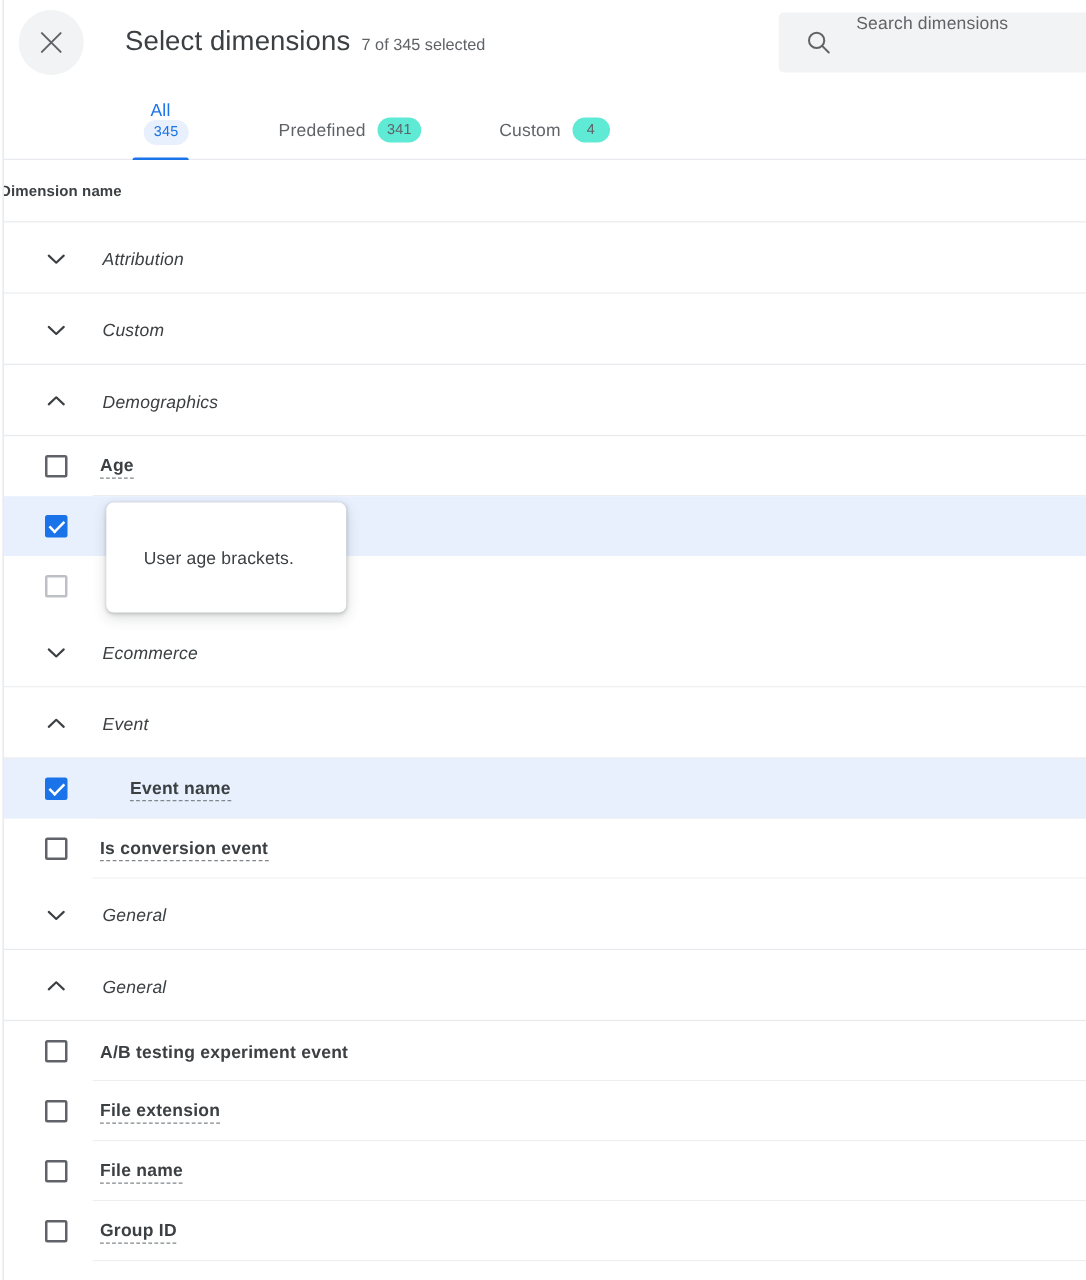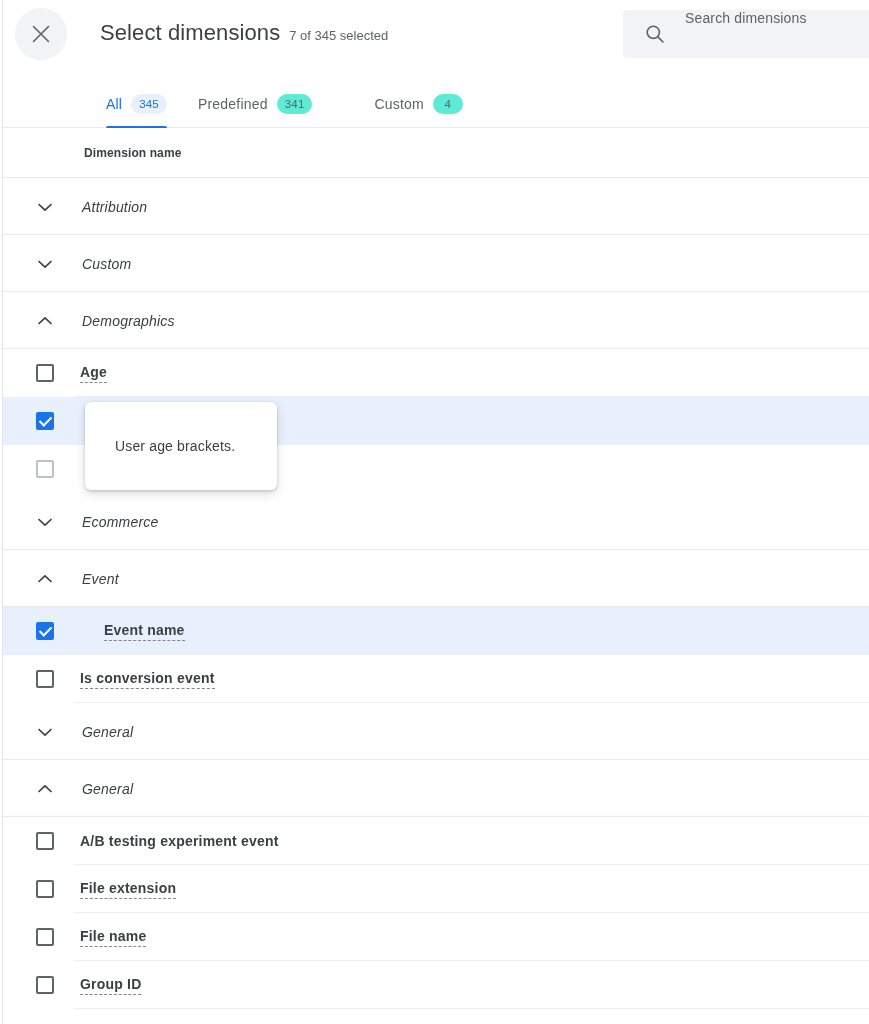--- a/index.html
+++ b/index.html
@@ -118,22 +118,22 @@
   .tab {
     position: relative;
     height: 48px;
     display: flex;
     align-items: center;
     cursor: pointer;
     font-size: 14px;
     letter-spacing: 0.2px;
     color: #5f6368;
   }
-  .tab-all     { margin-left: 106px; }
-  .tab-predef  { margin-left: 31px;  }
+  .tab-all     { margin-left: 106px; flex-direction: column; }
+  .tab-predef  { margin-left: 72px;  }
   .tab-custom  { margin-left: 62px;  }
 
   .tab.active { color: #1a73e8; }
   .tab .badge {
     margin-left: 9px;
     min-width: 30px;
     height: 20px;
     border-radius: 10px;
     background: #5eead4;
     color: #5f6368;
@@ -163,21 +163,20 @@
     left: 0;
     top: 128px;
     width: 869px;
     height: 50px;
     display: flex;
     align-items: center;
     background: #fff;
     border-bottom: 1px solid #e8eaed;
   }
   .col-header-label {
-    margin-left: 84px;
     font-size: 12px;
     font-weight: bold;
     color: #3c4043;
     letter-spacing: 0.1px;
   }
 
   
   .list {
     position: absolute;
     left: 0;

